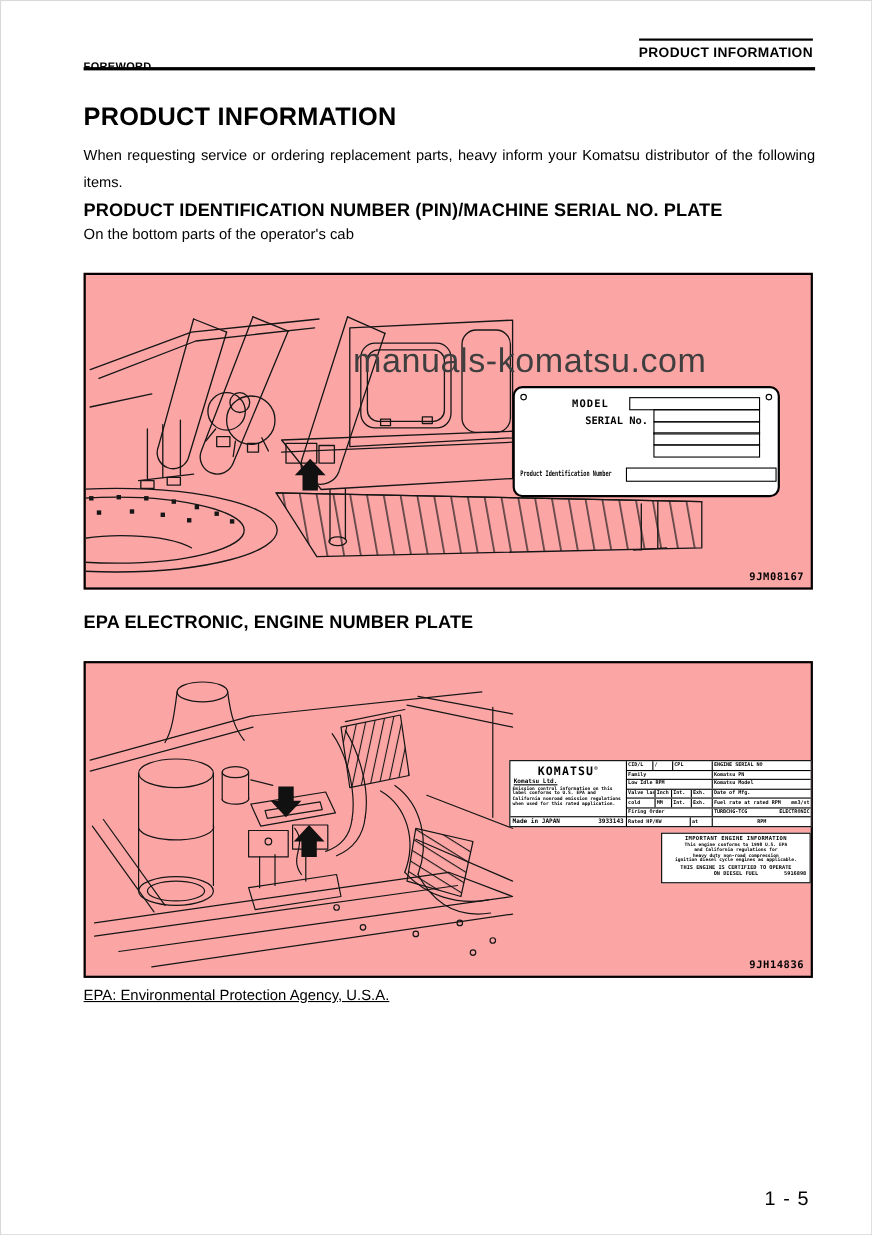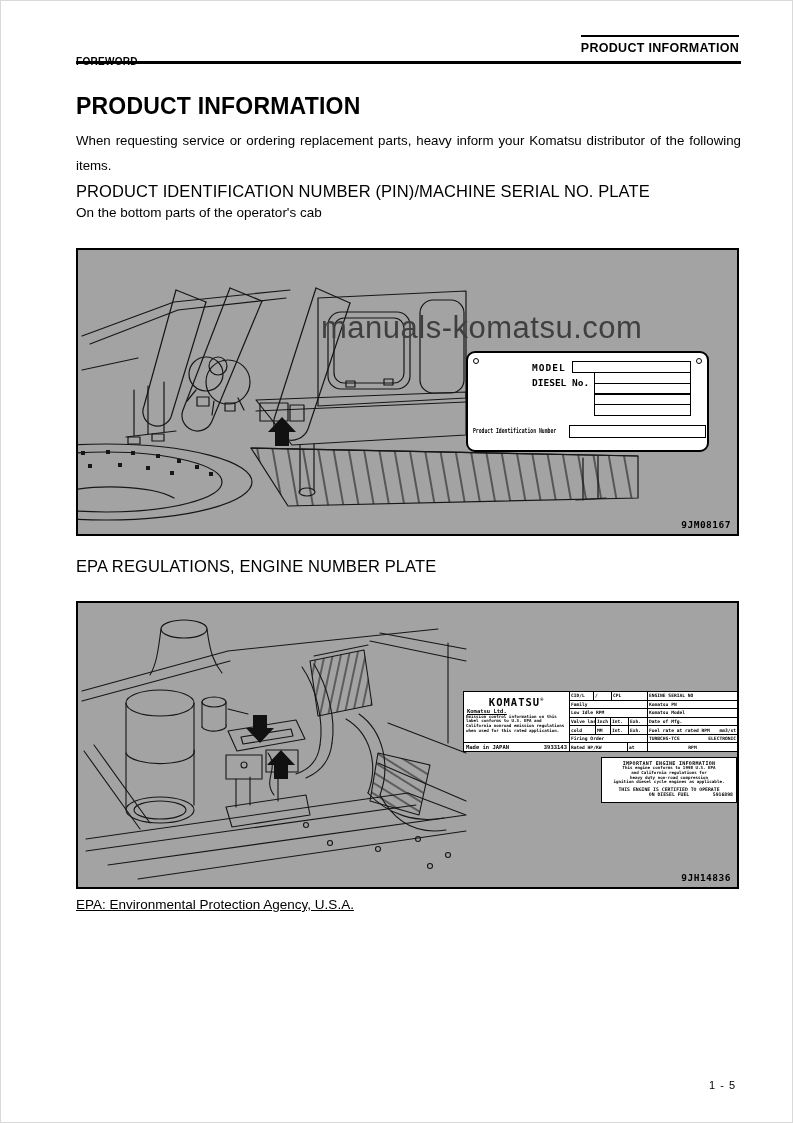--- a/index.html
+++ b/index.html
@@ -10,37 +10,37 @@
   }
   .abs{position:absolute;}
   
   .hdr-left{left:75px;top:55px;font-size:10px;font-weight:bold;letter-spacing:.3px;}
   .hdr-right{right:53px;top:34px;font-size:12.5px;font-weight:bold;letter-spacing:.3px;
              border-top:2px solid #000;padding-top:4px;}
   .hdr-rule{left:75px;width:665px;top:60px;height:3px;background:#000;}
   
   .doc-title{left:75px;top:92px;font-size:23px;font-weight:bold;letter-spacing:.2px;}
   .intro{left:75px;top:127px;width:665px;font-size:13.3px;line-height:25px;text-align:justify;}
-  .h2{left:75px;font-size:16.5px;font-weight:normal;letter-spacing:.1px;white-space:nowrap;}
+  .h2{left:75px;font-size:16.5px;font-weight:bold;letter-spacing:.1px;white-space:nowrap;}
   .body-line{left:75px;font-size:13.5px;}
   .epa-note{left:75px;top:896px;font-size:13.5px;text-decoration:underline;}
-  .footer-page{right:56px;top:1078px;font-size:11px;letter-spacing:1px;}
-  
-  .fig{left:75px;width:663px;height:288px;border:2px solid #000;background:#a3a3a3;box-sizing:border-box;}
+  .footer-page{right:56px;top:1078px;font-size:18px;letter-spacing:1px;}
+  
+  .fig{left:75px;width:663px;height:288px;border:2px solid #000;background:#fca5a5;box-sizing:border-box;}
   .fig svg{position:absolute;left:0;top:0;}
   .fig-code{position:absolute;right:6px;bottom:4px;font-family:"DejaVu Sans Mono",monospace;
             font-size:9.5px;font-weight:bold;letter-spacing:.5px;}
   .watermark{position:absolute;left:243px;top:60px;font-size:31px;color:#3f3f3f;letter-spacing:.5px;white-space:nowrap;}
   
   .pin-plate{position:absolute;left:388px;top:101px;width:243px;height:101px;
              border:2px solid #000;border-radius:9px;box-sizing:border-box;background:#fff;
              font-family:"DejaVu Sans Mono",monospace;font-weight:bold;}
   .screw{position:absolute;width:4px;height:4px;border:1px solid #000;border-radius:50%;}
   .pin-lbl{position:absolute;white-space:nowrap;}
-  .lbl-model{left:64px;top:9px;font-size:9.5px;letter-spacing:1px;text-align:center;}
+  .lbl-model{left:52px;top:9px;font-size:9.5px;letter-spacing:1px;text-align:center;}
   .lbl-serial{left:64px;top:24px;font-size:9.5px;}
   .lbl-pin{left:5px;top:74px;font-size:7px;transform:scaleX(.68);transform-origin:left center;}
   .box{position:absolute;border:1.5px solid #000;box-sizing:border-box;background:#fff;}
   .model-box{left:104px;top:8px;width:119px;height:12px;}
   .serial-stack{position:absolute;left:126px;top:19px;width:97px;}
   .serial-stack div{height:12px;border:1.5px solid #000;box-sizing:border-box;margin-top:-1.5px;}
   .serial-stack div:first-child{margin-top:0;}
   .pin-box{left:101px;top:72px;width:137px;height:13px;}
   
   .eng-wrap{position:absolute;left:385px;top:88px;width:275px;font-family:"DejaVu Sans Mono",monospace;}
@@ -158,35 +158,35 @@
       <polygon points="197,196 197,182 190,182 204,167 218,182 211,182 211,196" fill="#111"></polygon>
     </svg>
 
     <div class="watermark">manuals-komatsu.com</div>
 
     <div class="pin-plate">
       <div class="screw" style="left:5px;top:5px;"></div>
       <div class="screw" style="right:5px;top:5px;"></div>
       <div class="pin-lbl lbl-model">MODEL</div>
       <div class="box model-box"></div>
-      <div class="pin-lbl lbl-serial">DIESEL No.</div>
+      <div class="pin-lbl lbl-serial">SERIAL No.</div>
       <div class="serial-stack">
         <div></div>
           <div></div>
           <div></div>
           <div></div>
       </div>
       <div class="pin-lbl lbl-pin">Product Identification Number</div>
       <div class="box pin-box"></div>
     </div>
 
     <div class="fig-code">9JM08167</div>
   </div>
 
-  <div class="abs h2" style="top:556px;">EPA REGULATIONS, ENGINE NUMBER PLATE</div>
+  <div class="abs h2" style="top:556px;">EPA ELECTRONIC, ENGINE NUMBER PLATE</div>
 
   <div class="abs fig" style="top:600px;">
     <svg viewBox="0 0 659 284" width="659" height="284">
       <defs>
         <pattern id="finHatch" patternUnits="userSpaceOnUse" width="8" height="90" patternTransform="rotate(12)">
           <line x1="4" y1="0" x2="4" y2="90" stroke="#161616" stroke-width="1"></line>
         </pattern>
         <pattern id="coolHatch" patternUnits="userSpaceOnUse" width="9" height="80" patternTransform="rotate(-58)">
           <line x1="4" y1="0" x2="4" y2="80" stroke="#161616" stroke-width="1"></line>
         </pattern>

